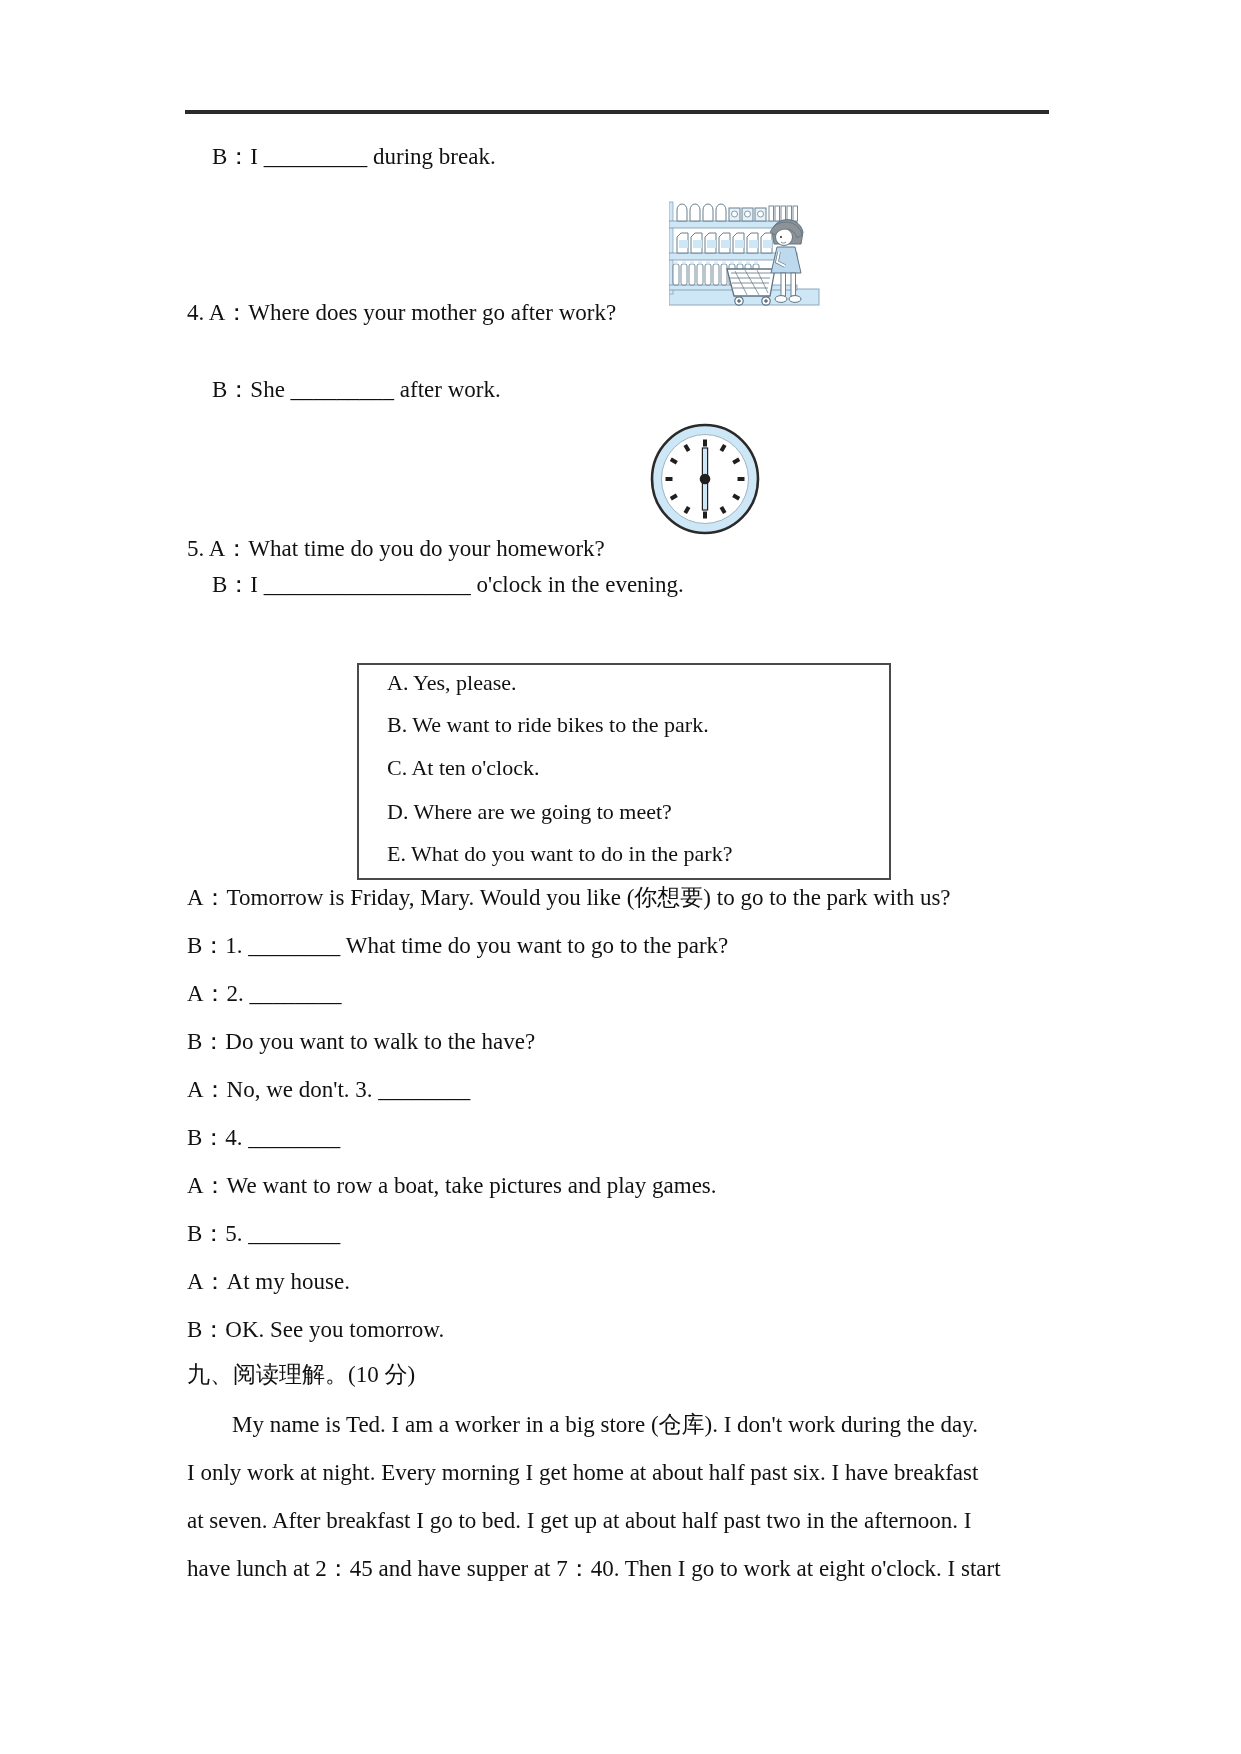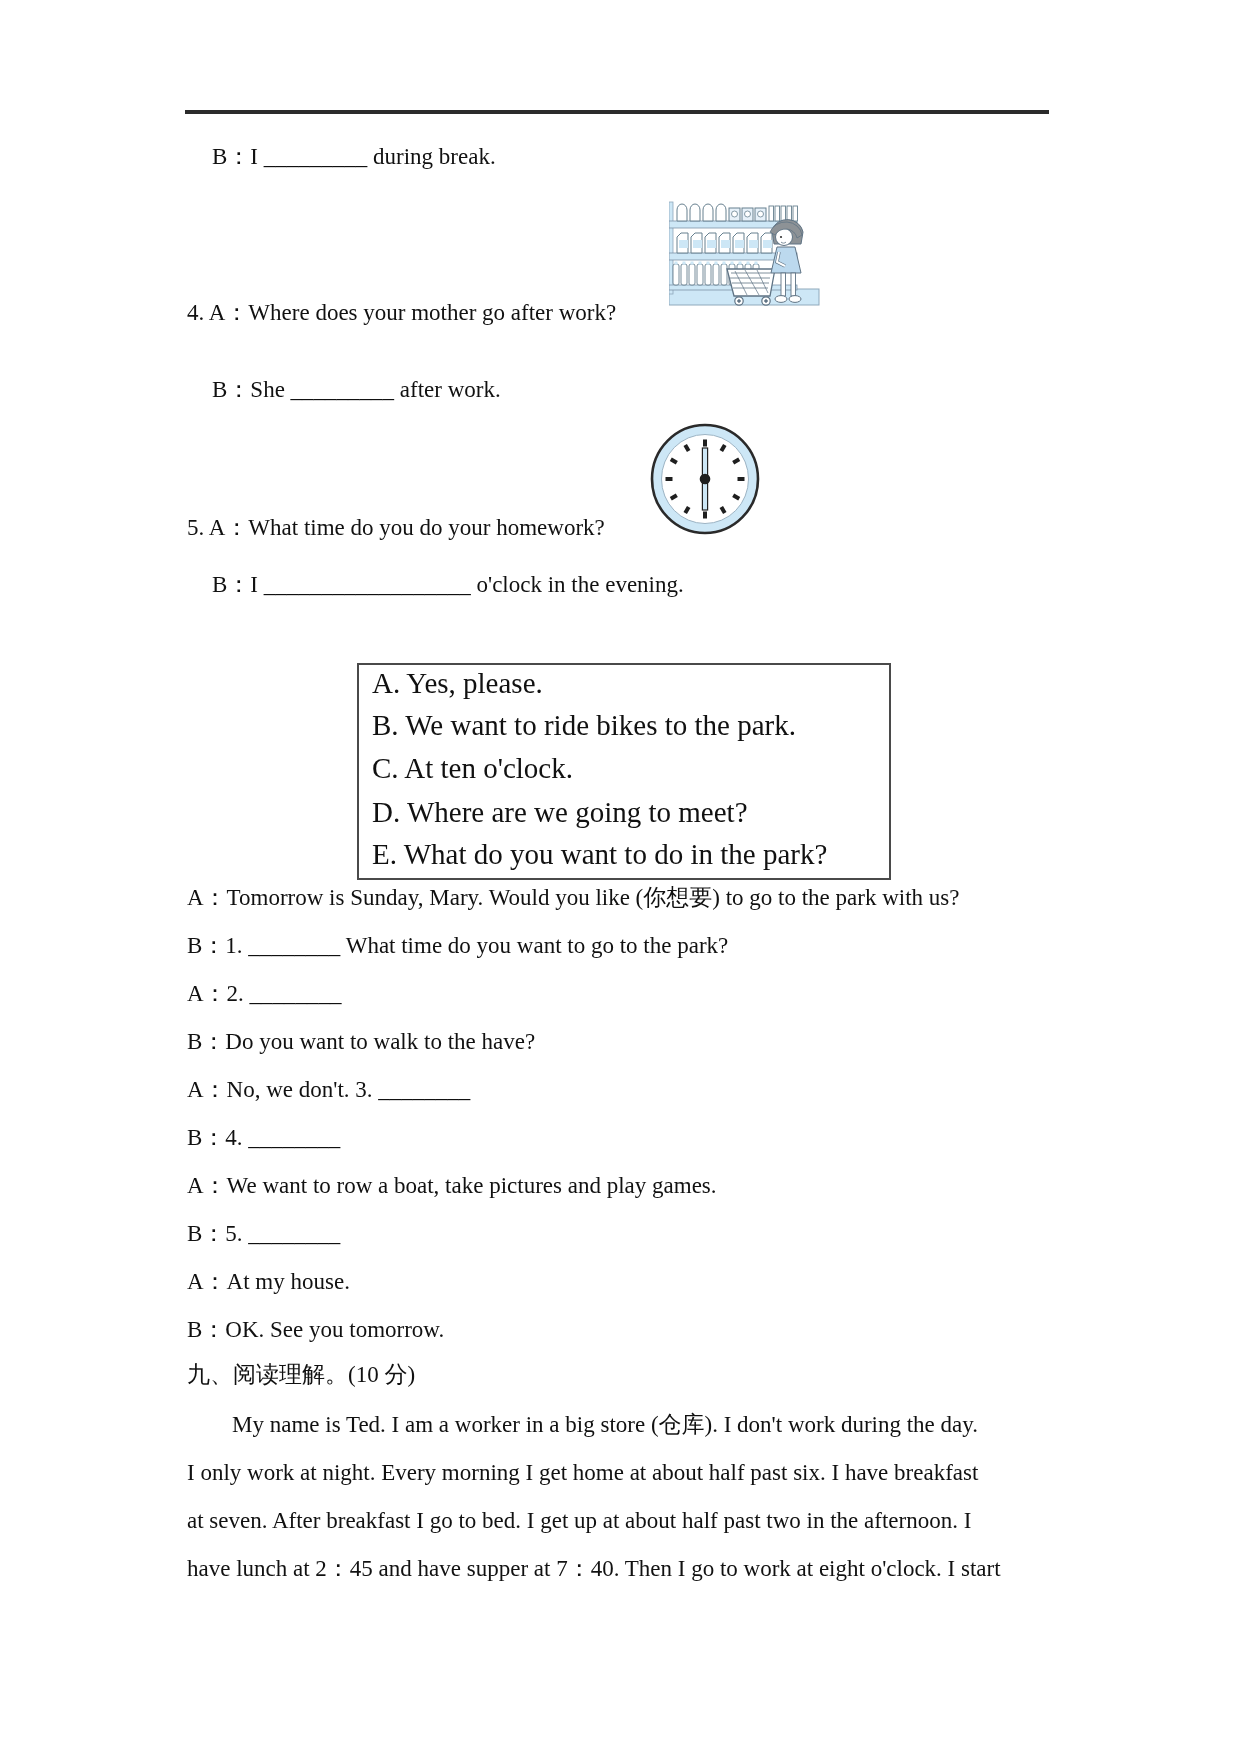--- a/index.html
+++ b/index.html
@@ -30,38 +30,38 @@
   .choice-box{
     position:absolute;
     left:357px;top:663px;
     width:534px;height:217px;
     border:2px solid #4a4a4a;
     background:#ffffff;
     box-sizing:border-box;
   }
   .choice-line{
     position:absolute;
-    left:13px;
-    font-size:29px;
+    left:28px;
+    font-size:22px;
     line-height:32px;
     white-space:pre;
   }
   .illu{position:absolute;}
 </style>
 </head>
 <body>
 
 <div class="page">
 
   <div class="rule"></div>
 
   <div class="line ind-sub" style="top:141px">B：I _________ during break.</div>
   <div class="line ind-main" style="top:297px">4. A：Where does your mother go after work?</div>
   <div class="line ind-sub" style="top:374px">B：She _________ after work.</div>
-  <div class="line ind-main" style="top:512px">5. A：What time do you do your homework?</div>
+  <div class="line ind-main" style="top:533px">5. A：What time do you do your homework?</div>
   <div class="line ind-sub" style="top:569px">B：I __________________ o'clock in the evening.</div>
 
   <svg class="illu" style="left:669px;top:192px" width="154" height="118" viewBox="0 0 154 118">
 
     <rect x="0" y="97" width="150" height="16" fill="#cde7f6" stroke="#8fa9bc" stroke-width="1"></rect>
 
     <rect x="0" y="10" width="4" height="92" fill="#cde7f6" stroke="#8fa9bc" stroke-width="0.8"></rect>
 
     <rect x="0" y="29" width="128" height="7" fill="#cde7f6" stroke="#7d93a8" stroke-width="0.8"></rect>
 
@@ -190,21 +190,21 @@
 
 
   <div class="choice-box">
     <div class="choice-line" style="top:2px">A. Yes, please.</div>
     <div class="choice-line" style="top:44px">B. We want to ride bikes to the park.</div>
     <div class="choice-line" style="top:87px">C. At ten o'clock.</div>
     <div class="choice-line" style="top:131px">D. Where are we going to meet?</div>
     <div class="choice-line" style="top:173px">E. What do you want to do in the park?</div>
   </div>
 
-  <div class="line ind-main" style="top:882px">A：Tomorrow is Sunday, Mary. Would you like (你想要) to go to the park with us?</div>
+  <div class="line ind-main" style="top:882px">A：Tomorrow is Friday, Mary. Would you like (你想要) to go to the park with us?</div>
   <div class="line ind-main" style="top:930px">B：1. ________ What time do you want to go to the park?</div>
   <div class="line ind-main" style="top:978px">A：2. ________</div>
   <div class="line ind-main" style="top:1026px">B：Do you want to walk to the have?</div>
   <div class="line ind-main" style="top:1074px">A：No, we don't. 3. ________</div>
   <div class="line ind-main" style="top:1122px">B：4. ________</div>
   <div class="line ind-main" style="top:1170px">A：We want to row a boat, take pictures and play games.</div>
   <div class="line ind-main" style="top:1218px">B：5. ________</div>
   <div class="line ind-main" style="top:1266px">A：At my house.</div>
   <div class="line ind-main" style="top:1314px">B：OK. See you tomorrow.</div>
 

